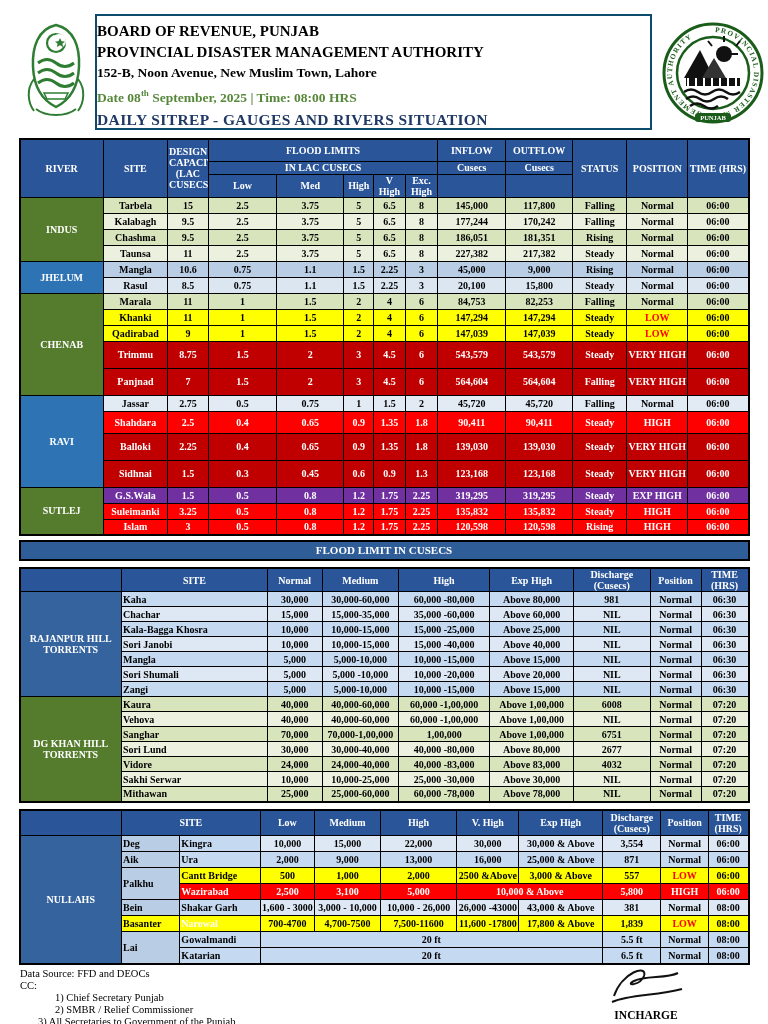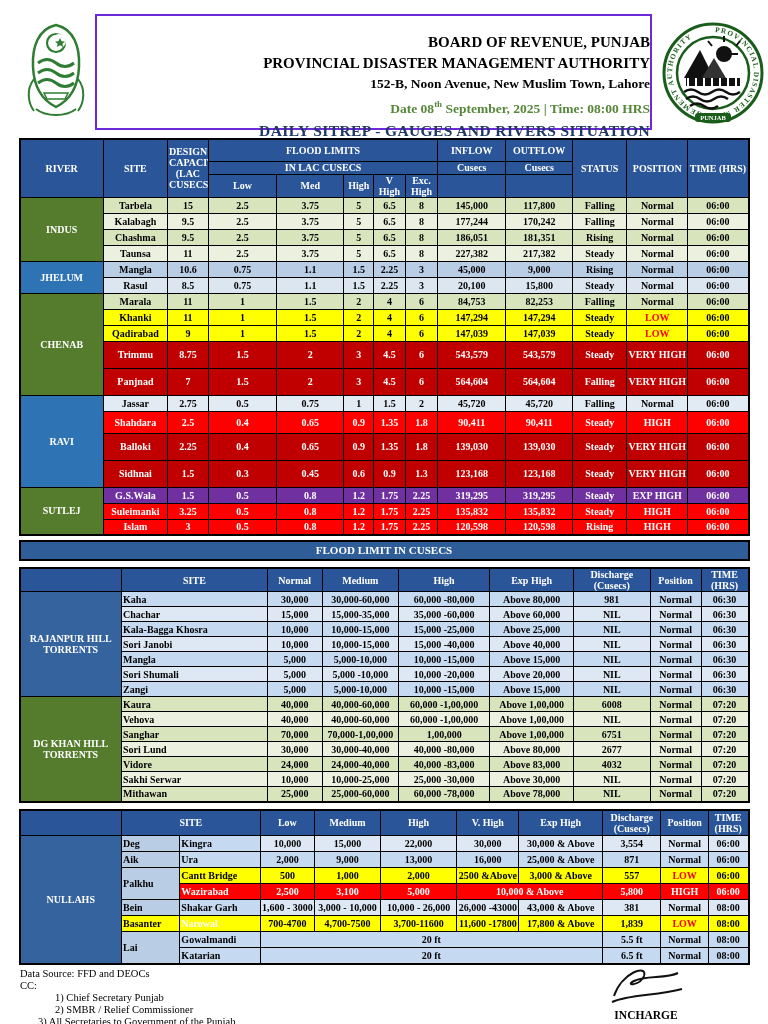--- a/index.html
+++ b/index.html
@@ -1,21 +1,21 @@
 <!DOCTYPE html>
 <html><head>
 <meta charset="utf-8">
 <style>
   html,body{margin:0;padding:0;background:#fff}
   .sheet{position:relative;width:768px;height:1024px;overflow:hidden;font-family:"Liberation Serif",serif;background:#fff}
   
   .hdr{position:relative;height:122px;margin-top:10px}
   .crest{position:absolute;left:24px;top:8px;width:64px;height:102px}
   .pdma-logo{position:absolute;right:4px;top:10px;width:102px;height:106px}
-  .titlebox{position:absolute;left:95px;right:116px;top:4px;bottom:2px;border:2px solid #6d28d9;text-align:right;padding-top:16px;box-sizing:border-box}
+  .titlebox{position:absolute;left:95px;right:116px;top:4px;bottom:2px;border:2px solid #0c4a6e;text-align:left;padding-top:5px;box-sizing:border-box}
   .t1,.t2{font-size:15px;font-weight:bold;line-height:21px;color:#000}
   .t3{font-size:13.5px;font-weight:bold;line-height:20px;color:#000}
   .t4{font-size:13.5px;font-weight:bold;line-height:20px;color:#56883a}
   .t5{font-size:15.5px;font-weight:bold;line-height:23px;color:#1f3864;letter-spacing:.4px}
   sup{font-size:9px}
   
   table.tbl{width:731px;margin:6px auto 0 auto;border-collapse:collapse;table-layout:fixed;text-align:center;font-size:10px;font-weight:bold;border:2px solid #000;color:#000}
   table.tbl th,table.tbl td{border:1px solid #000;padding:0 1px;overflow:hidden}
   table.tbl thead th{background:#2a5699;color:#fff;font-size:10px;line-height:11px}
   .t1t thead tr:nth-child(1){height:22px}
@@ -667,21 +667,21 @@
           <td>43,000 &amp; Above</td>
           <td>381</td>
           <td>Normal</td>
           <td>08:00</td>
         </tr>
         <tr class="ayellow">
           <td class="sitecell-y ta-l">Basanter</td>
           <td class="ta-l wtxt">Narowal</td>
           <td>700-4700</td>
           <td>4,700-7500</td>
-          <td>3,700-11600</td>
+          <td>7,500-11600</td>
           <td>11,600 -17800</td>
           <td>17,800 &amp; Above</td>
           <td>1,839</td>
           <td class="pos-red">LOW</td>
           <td>08:00</td>
         </tr>
         <tr class="nb1">
           <td rowspan="2" class="sitecell ta-l">Lai</td>
           <td class="sitecell2 ta-l">Gowalmandi</td>
           <td colspan="5">20 ft</td>

